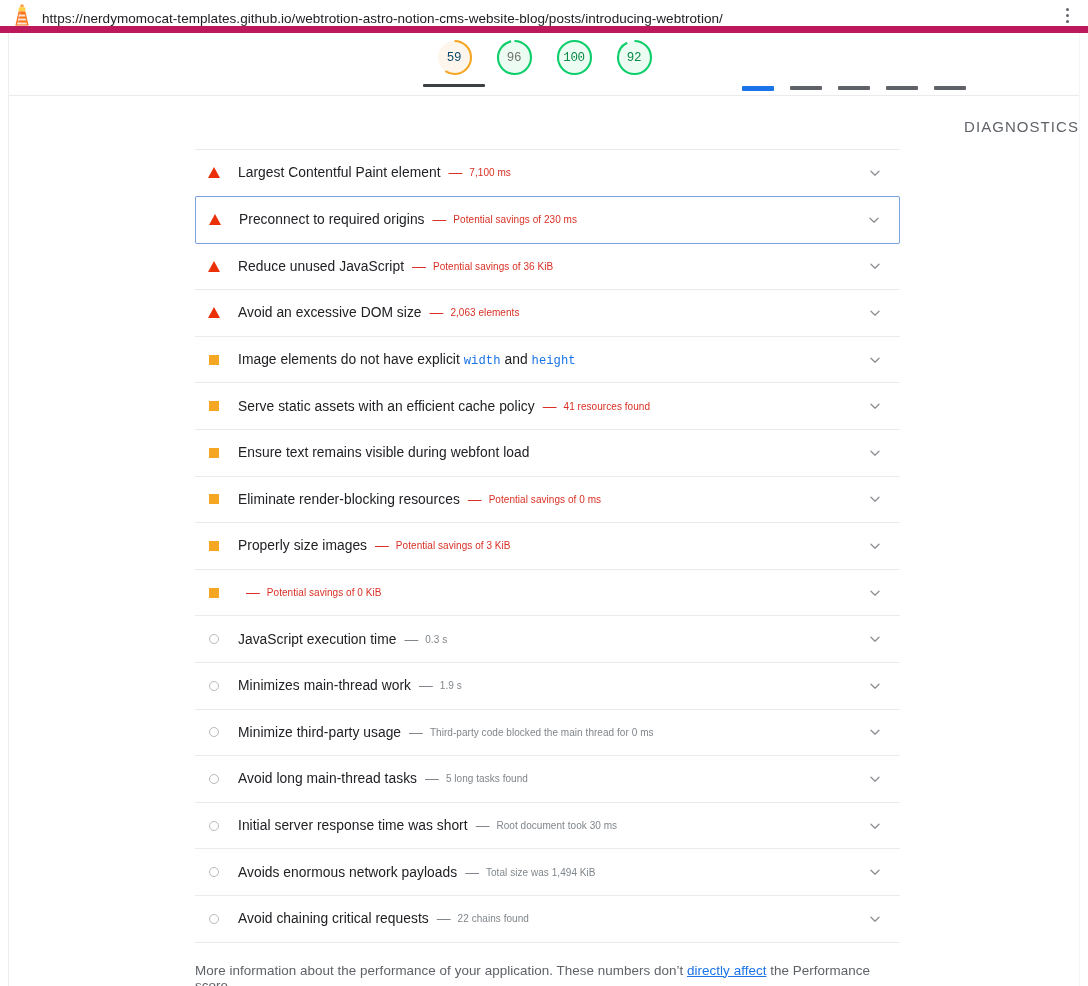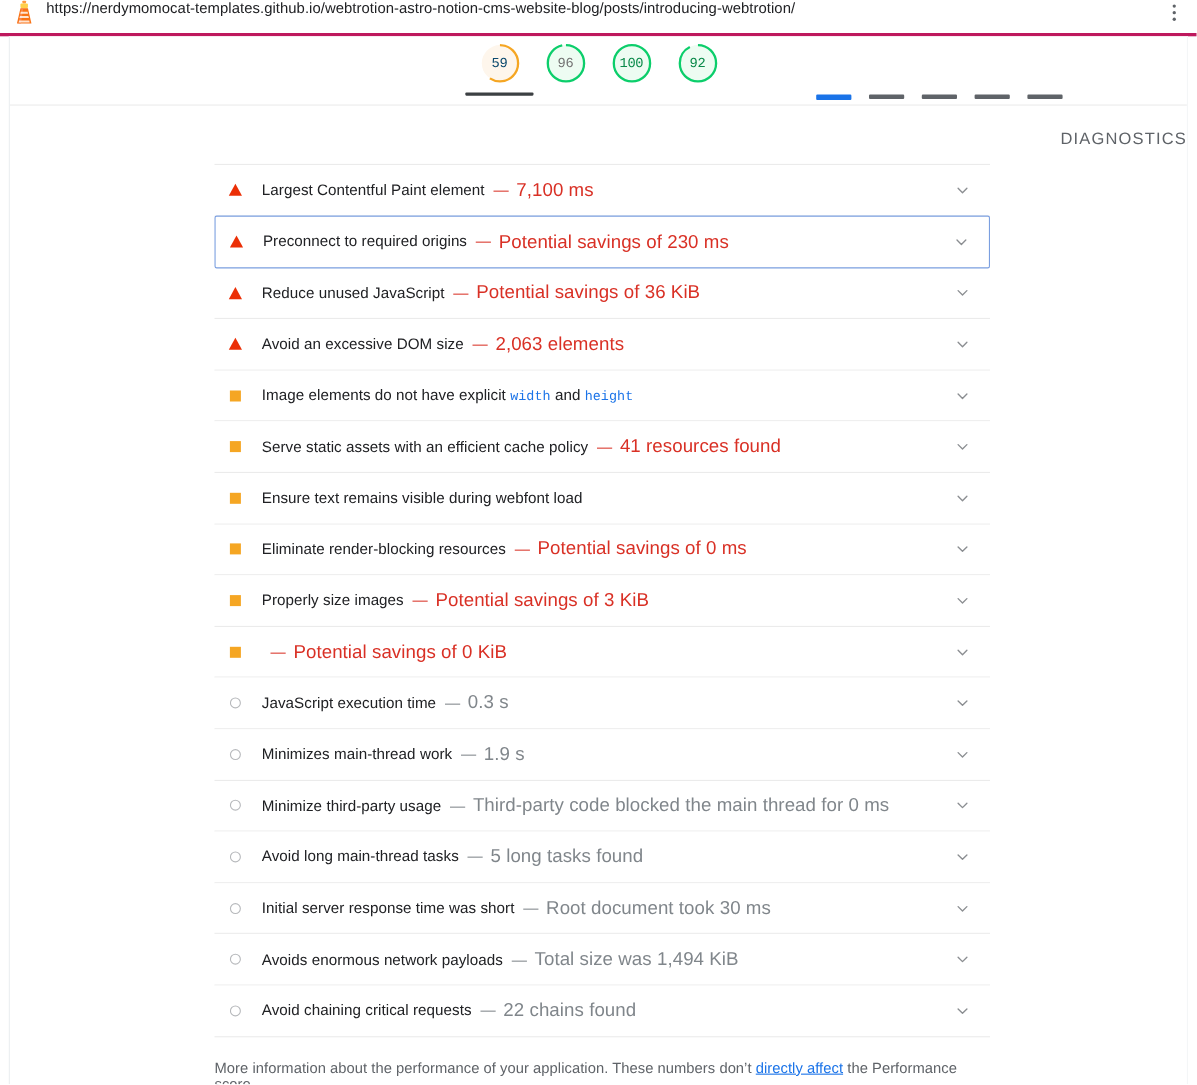--- a/index.html
+++ b/index.html
@@ -22,23 +22,23 @@
     overflow: hidden;
   }
 
   
   .toolbar {
     position: absolute;
     left: 0; top: 0;
     width: 1088px;
     height: 33px;
     background: #ffffff;
-    border-bottom: 3px solid #be185d;
-    display: flex;
-    align-items: flex-start;
+    border-bottom: 7px solid #be185d;
+    display: flex;
+    align-items: flex-end;
     padding: 0 10px 0 12px;
   }
   .lh-logo {
     width: 20px; height: 22px;
     flex: 0 0 20px;
     margin-right: 10px;
     position: relative;
     display: block;
   }
   .url-text {
@@ -209,21 +209,21 @@
   .audit .title code {
     font-family: "Liberation Mono", monospace;
     font-size: 12.2px;
     color: #1a73e8;
   }
   .audit .dash {
     margin: 0 7px 0 8px;
     font-size: 13.8px;
   }
   .audit .value {
-    font-size: 17px;
+    font-size: 10px;
     letter-spacing: 0.05px;
     white-space: nowrap;
     text-align: center;
   }
   .audit.fail .value, .audit.fail .dash { color: #d93025; }
   .audit.average .value, .audit.average .dash { color: #d93025; }
   .audit.pass .value, .audit.pass .dash { color: #80868b; }
   .audit .spacer { flex: 1 1 auto; }
   .chev {
     flex: 0 0 14px;

